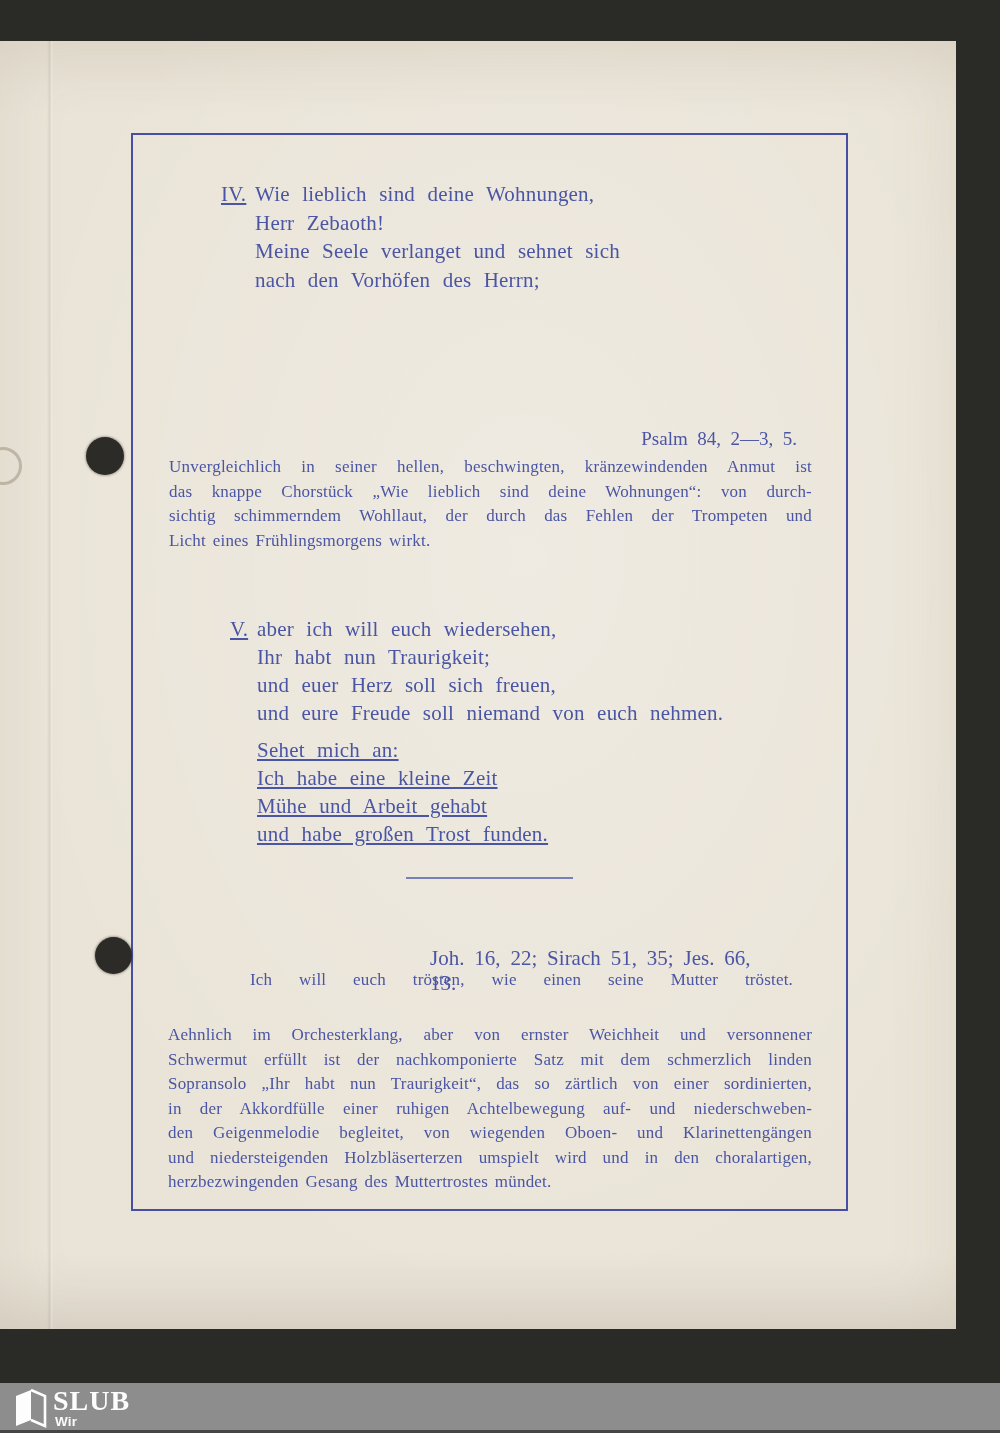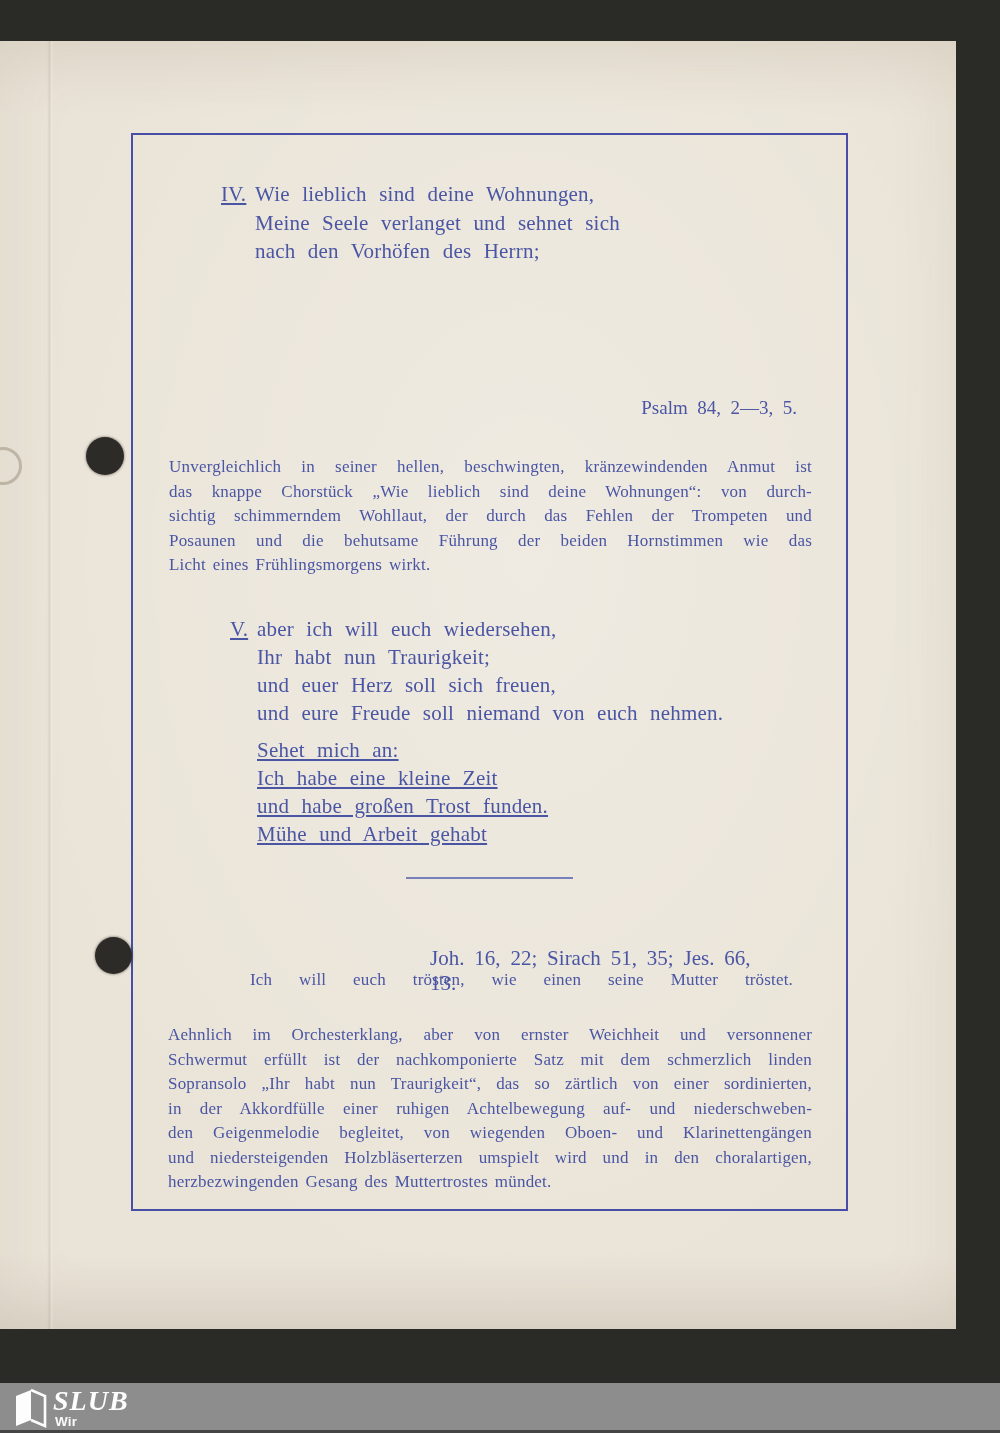--- a/index.html
+++ b/index.html
@@ -49,21 +49,21 @@
   }
   .verse .vnum{position:absolute;text-decoration:underline;}
   .verse .stanza2{margin-top:8px;}
   .verse-iv{left:255px;top:139px;}
   .verse-iv .vnum{left:-34px;}
   .verse-v{left:257px;top:574px;line-height:28px;}
   .verse-v .stanza2{margin-top:9px;text-decoration:underline;}
   .verse-v .vnum{left:-27px;}
 
   .psalm-cite{
-    position:absolute;left:500px;top:356px;width:297px;
+    position:absolute;left:500px;top:387px;width:297px;
     font-size:19px;text-align:right;word-spacing:0.25em;
   }
   .prose{
     position:absolute;font-size:17px;line-height:24.5px;
     word-spacing:0.14em;letter-spacing:0.012em;
   }
   .prose .jline{text-align:justify;text-align-last:justify;}
   .prose .jlast{text-align-last:left;}
   .prose-1{left:169px;top:414px;width:643px;}
   .prose-2{left:168px;top:950px;width:644px;margin-top:32px;}
@@ -88,21 +88,21 @@
     background:#8d8d8d;
   }
   .footer-edge{
     position:absolute;left:0;top:1430px;width:1000px;height:3px;background:#454545;
   }
   .slub{position:absolute;left:0;top:0;height:50px;}
   .slub-book{position:absolute;left:14px;top:5px;}
   .slub-word{
     position:absolute;left:53px;top:2px;
     font-family:"Liberation Serif", serif;font-weight:bold;
-    font-size:28px;color:#fdfdfd;letter-spacing:1px;font-style:italic;
+    font-size:28px;color:#fdfdfd;letter-spacing:1px;
   }
   .slub-tag{
     position:absolute;left:55px;top:31px;
     font-family:"Liberation Sans", sans-serif;font-weight:bold;
     font-size:13.5px;color:#fafafa;letter-spacing:0.2px;
   }
   .phil{position:absolute;right:0;top:0;height:50px;}
 </style>
 </head>
 <body>
@@ -113,47 +113,47 @@
     <div class="crease"></div>
     <div class="ghost-hole"></div>
     <div class="frame"></div>
     <div class="hole h1"></div>
     <div class="hole h2"></div>
 
     <div class="verse verse-iv ink">
       <span class="vnum">IV.</span>
       <div class="stanza1">
         <div>Wie lieblich sind deine Wohnungen,</div>
+        <div>Herr Zebaoth!</div>
         <div>Meine Seele verlanget und sehnet sich</div>
         <div>nach den Vorhöfen des Herrn;</div>
       </div>
     </div>
     <div class="psalm-cite ink">Psalm 84, 2—3, 5.</div>
 
     <div class="prose prose-1 ink">
       <div class="jline">Unvergleichlich in seiner hellen, beschwingten, kränzewindenden Anmut ist</div>
       <div class="jline">das knappe Chorstück „Wie lieblich sind deine Wohnungen“: von durch-</div>
       <div class="jline">sichtig schimmerndem Wohllaut, der durch das Fehlen der Trompeten und</div>
-      <div class="jline">Posaunen und die behutsame Führung der beiden Hornstimmen wie das</div>
       <div class="jline jlast">Licht eines Frühlingsmorgens wirkt.</div>
     </div>
 
     <div class="verse verse-v ink">
       <span class="vnum">V.</span>
       <div class="stanza1">
         <div>aber ich will euch wiedersehen,</div>
         <div>Ihr habt nun Traurigkeit;</div>
         <div>und euer Herz soll sich freuen,</div>
         <div>und eure Freude soll niemand von euch nehmen.</div>
       </div>
       <div class="stanza2">
         <div>Sehet mich an:</div>
         <div>Ich habe eine kleine Zeit</div>
+        <div>Mühe und Arbeit gehabt</div>
         <div>und habe großen Trost funden.</div>
-        <div>Mühe und Arbeit gehabt</div>
       </div>
     </div>
 
     <div class="divider"></div>
 
     <div class="mother-quote ink">Ich will euch trösten, wie einen seine Mutter tröstet.</div>
     <div class="mother-cite ink">Joh. 16, 22; Sirach 51, 35; Jes. 66, 13.</div>
 
     <div class="prose prose-2 ink">
       <div class="jline">Aehnlich im Orchesterklang, aber von ernster Weichheit und versonnener</div>

